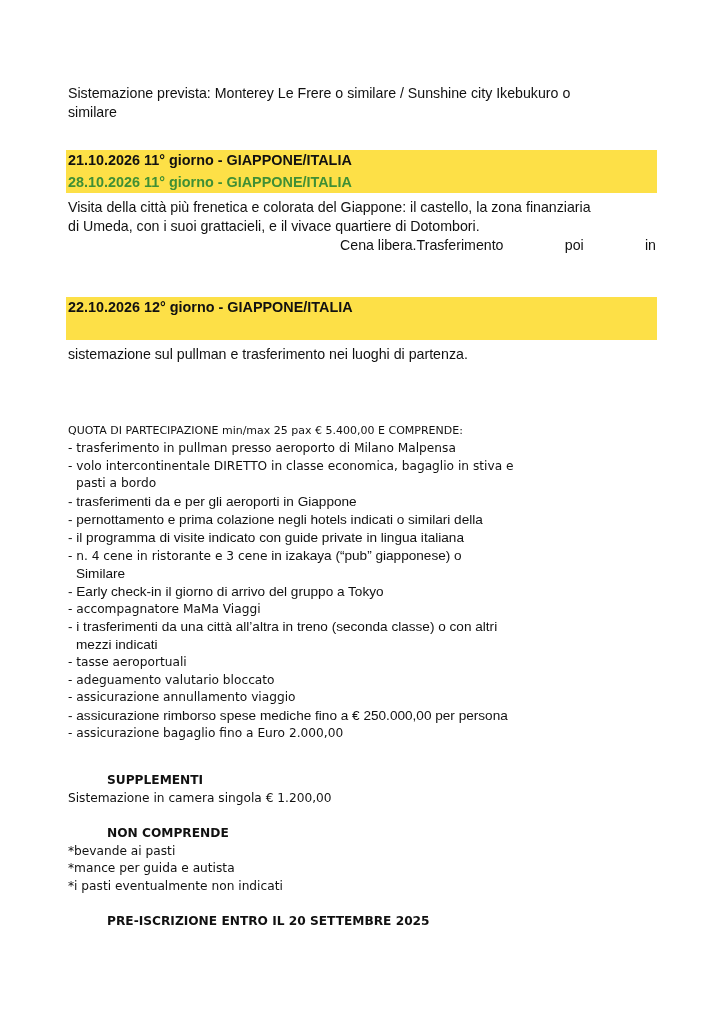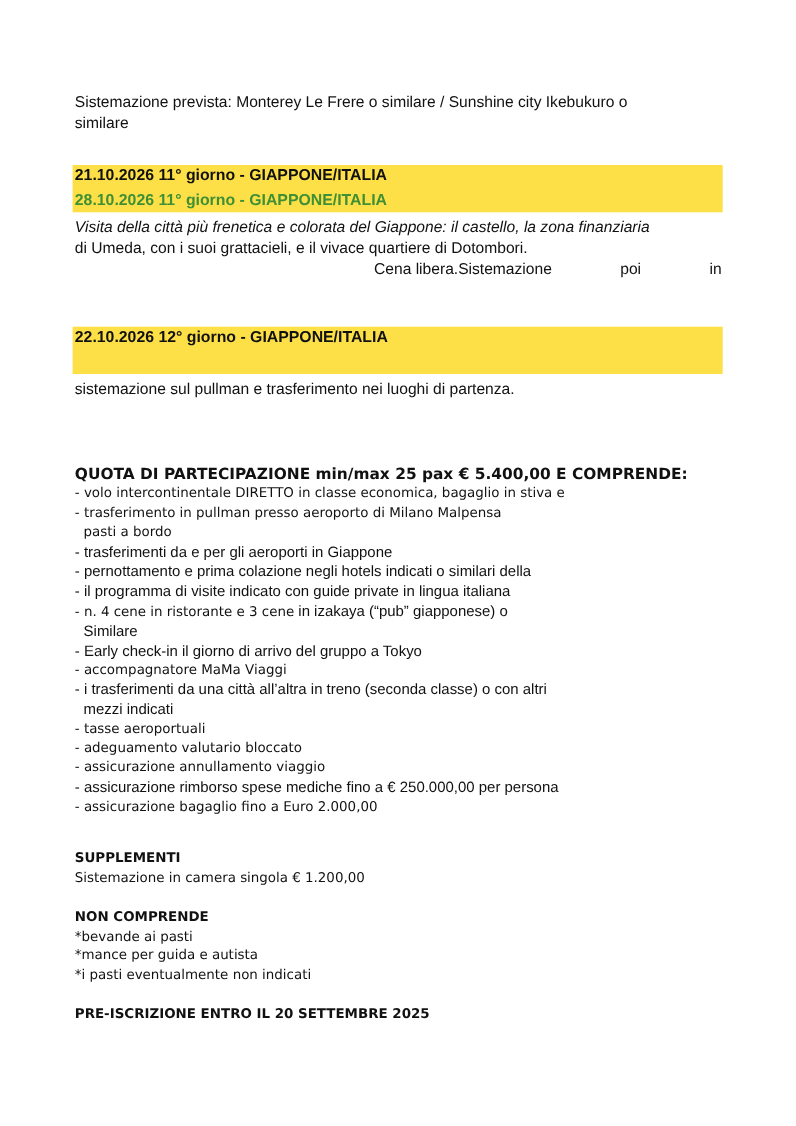--- a/index.html
+++ b/index.html
@@ -10,65 +10,65 @@
   .intro { position: absolute; left: 68px; top: 84px; width: 588px; font-size: 14.2px; line-height: 19px; text-align: justify; }
   .band { position: absolute; left: 66px; width: 591px; height: 43px; background: #fde047; }
   .band .h1, .band .h2 { position: absolute; left: 2px; font-weight: bold; font-size: 14.4px; white-space: nowrap; }
   .band .h1 { top: 2px; color: #111; }
   .band .h2 { top: 24px; color: #3f8f35; }
   .para { position: absolute; left: 68px; width: 588px; font-size: 14.2px; line-height: 19px; }
   .line { display: block; white-space: nowrap; }
   .justify-line { display: flex; justify-content: flex-start; white-space: nowrap; }
   .spacer { padding-left: 272px; }
   .quote { position: absolute; left: 68px; top: 422px; width: 600px; }
-  .qtitle { font-weight: bold; font-size: 14px; line-height: 18px; white-space: nowrap; }
+  .qtitle { font-weight: normal; font-size: 11px; line-height: 18px; white-space: nowrap; }
   .item { font-size: 12.2px; line-height: 17.5px; white-space: nowrap; }
   .item.big { font-size: 13.6px; line-height: 18px; }
   .cont { padding-left: 8px; }
   .sec { position: absolute; left: 68px; font-size: 12.2px; line-height: 17.5px; white-space: nowrap; }
-  .sec .t { font-weight: bold; }
+  .sec .t { font-weight: bold; margin-left: 39px; }
 </style>
 </head>
 <body>
 
 <div class="page">
 
   <div class="intro sans">
     <span class="line" style="display:flex;justify-content:space-between;">Sistemazione prevista: Monterey Le Frere o similare / Sunshine city Ikebukuro o</span>
     <span class="line">similare</span>
   </div>
 
   <div class="band sans" style="top:150px;">
     <div class="h1">21.10.2026 11° giorno - GIAPPONE/ITALIA</div>
     <div class="h2">28.10.2026 11° giorno - GIAPPONE/ITALIA</div>
   </div>
   <div class="para sans" style="top:198px;">
-    <span class="line" style="text-align:justify;font-style:italic;">Visita della città più frenetica e colorata del Giappone: il castello, la zona finanziaria</span>
+    <span class="line" style="text-align:justify;">Visita della città più frenetica e colorata del Giappone: il castello, la zona finanziaria</span>
     <span class="line">di Umeda, con i suoi grattacieli, e il vivace quartiere di Dotombori.</span>
     <span class="justify-line spacer">
       <span>Cena libera.</span>
       <span style="display:flex; gap:0; width:250px; justify-content:space-between;">
-        <span>Sistemazione</span>
+        <span>Trasferimento</span>
         <span>poi</span>
         <span>in</span>
       </span>
     </span>
   </div>
 
   <div class="band sans" style="top:297px;">
     <div class="h1">22.10.2026 12° giorno - GIAPPONE/ITALIA</div>
   </div>
   <div class="para sans" style="top:345px;">
     <span class="line">sistemazione sul pullman e trasferimento nei luoghi di partenza.</span>
   </div>
 
   <div class="quote">
     <div class="qtitle cal">QUOTA DI PARTECIPAZIONE min/max 25 pax € 5.400,00 E COMPRENDE:</div>
+    <div class="item cal">- trasferimento in pullman presso aeroporto di Milano Malpensa</div>
     <div class="item cal">- volo intercontinentale DIRETTO in classe economica, bagaglio in stiva e</div>
-    <div class="item cal">- trasferimento in pullman presso aeroporto di Milano Malpensa</div>
     <div class="item cal cont">pasti a bordo</div>
     <div class="item big sans">- trasferimenti da e per gli aeroporti in Giappone</div>
     <div class="item big sans">- pernottamento e prima colazione negli hotels indicati o similari della</div>
     <div class="item big sans">- il programma di visite indicato con guide private in lingua italiana</div>
     <div class="item big">
       <span class="cal" style="font-size:12.2px;">- n. 4 cene in ristorante e 3 cene</span><span class="sans"> in izakaya (“pub” giapponese) o</span>
     </div>
     <div class="item big sans cont">Similare</div>
     <div class="item big sans">- Early check-in il giorno di arrivo del gruppo a Tokyo</div>
     <div class="item cal">- accompagnatore MaMa Viaggi</div>

